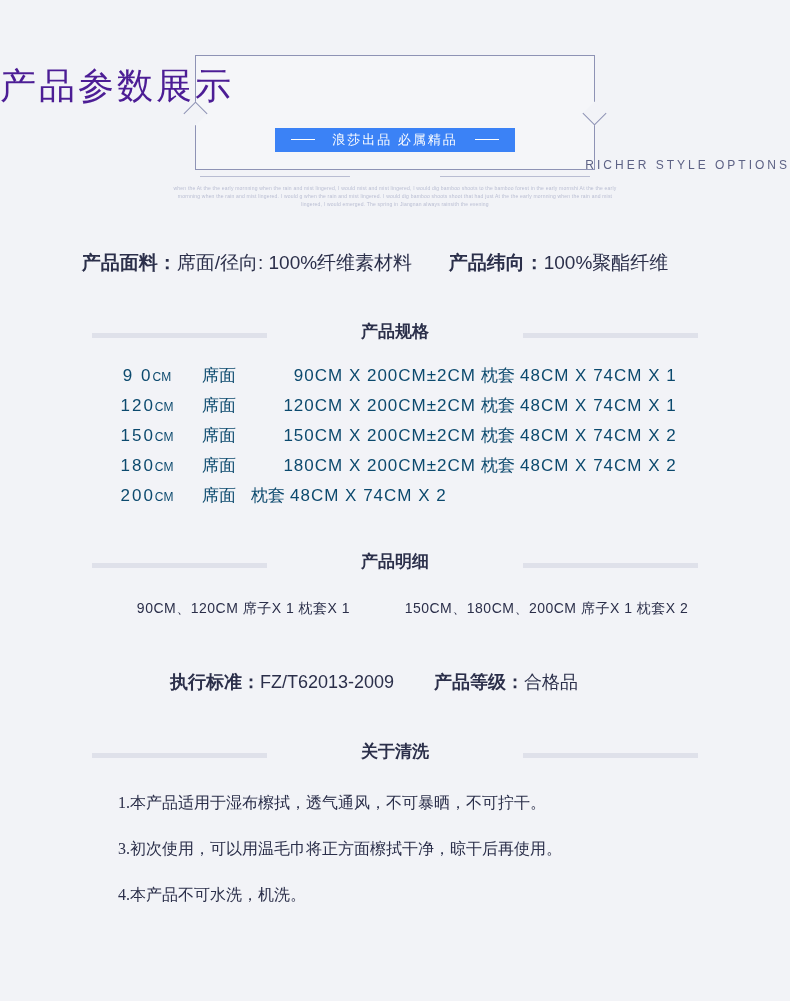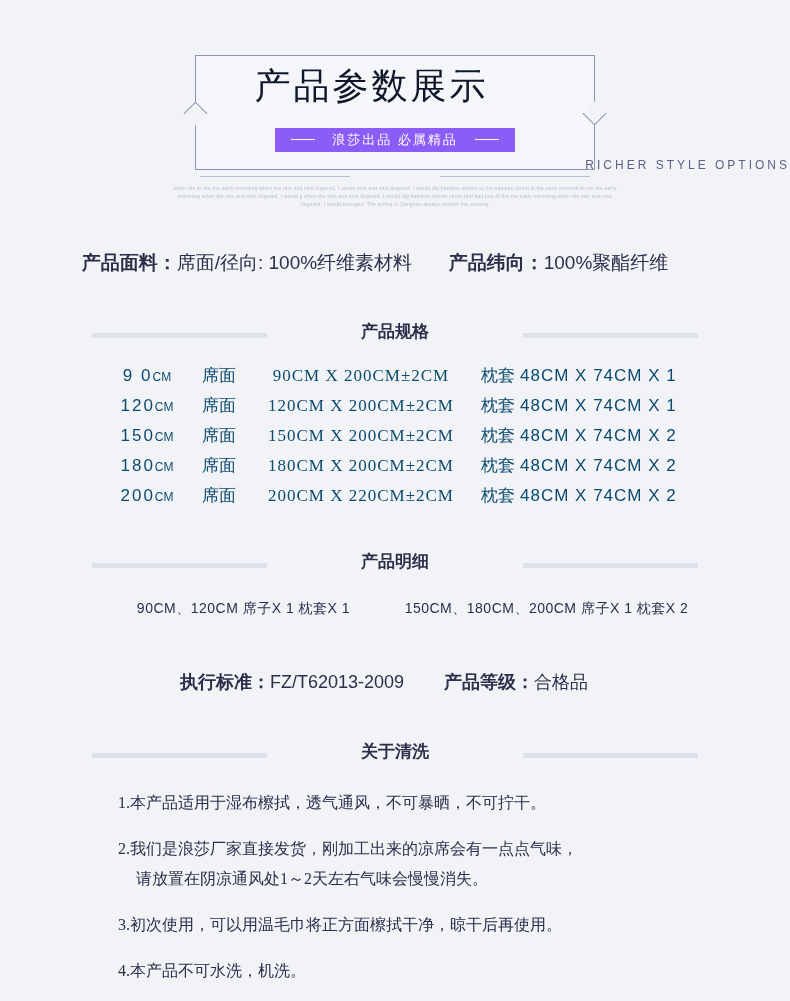--- a/index.html
+++ b/index.html
@@ -42,34 +42,33 @@
     transform: rotate(45deg);
   }
   .banner-frame:before { left: -9px; top: 49px; border-right: none; border-bottom: none;}
   .banner-frame:after  { right: -9px; top: 49px; border-left: none; border-top: none;}
 
   .banner-title {
     position: absolute;
     left: 0;
     top: 62px;
     width: 743px;
-    text-align: center;
     font-size: 36px;
     letter-spacing: 3px;
-    color: #0f172a;
+    color: #4c1d95;
     font-family: "DejaVu Sans", sans-serif;
     font-weight: normal;
   }
   .banner-sub {
     position: absolute;
     left: 275px;
     top: 128px;
     width: 240px;
     height: 24px;
-    background: #8b5cf6;
+    background: #3b82f6;
     color: #ffffff;
     font-size: 13px;
     letter-spacing: 2px;
     text-align: center;
     line-height: 24px;
   }
   .banner-sub:before, .banner-sub:after {
     content: "";
     position: absolute;
     top: 11px;
@@ -170,41 +169,41 @@
     align-items: baseline;
     height: 30px;
   }
   .spec-size {
     width: 110px;
     text-align: center;
     letter-spacing: 2px;
   }
   .spec-size .u { font-size: 12px; letter-spacing: 0; }
   .spec-mat-label { width: 44px; text-align: left; }
-  .spec-mat-val { width: 230px; text-align: center; letter-spacing: 1px; font-family: Liberation Serif, serif; }
+  .spec-mat-val { width: 230px; text-align: right; letter-spacing: 1px; }
   .spec-pillow-label { width: 44px; text-align: center; }
   .spec-pillow-val { text-align: left; letter-spacing: 1px; }
 
   
   .detail-row {
     position: absolute;
     left: 92px;
     top: 600px;
     width: 606px;
     font-size: 14px;
     color: #2b2f4a;
     display: flex;
     align-items: center;
   }
   .detail-col { width: 50%; text-align: center; letter-spacing: .5px; }
 
   
   .std-row {
     position: absolute;
-    left: 16px;
+    left: 6px;
     top: 670px;
     width: 736px;
     text-align: center;
     font-size: 18px;
   }
   .std-row .lbl { font-weight: bold; }
   .std-row .gap { display: inline-block; width: 30px; }
 
   
   .wash-list {
@@ -269,21 +268,20 @@
   <div class="spec-row">
     <span class="spec-size"><span>180</span><span class="u">CM</span></span>
     <span class="spec-mat-label">席面</span>
     <span class="spec-mat-val">180CM X 200CM±2CM</span>
     <span class="spec-pillow-label">枕套</span>
     <span class="spec-pillow-val">48CM X 74CM X 2</span>
   </div>
   <div class="spec-row">
     <span class="spec-size"><span>200</span><span class="u">CM</span></span>
     <span class="spec-mat-label">席面</span>
-    <span class="spec-mat-val">200CM X 220CM±2CM</span>
     <span class="spec-pillow-label">枕套</span>
     <span class="spec-pillow-val">48CM X 74CM X 2</span>
   </div>
 </div>
 
 <div class="sec-head" style="top:552px;">
   <span class="bar l"></span>
   <span class="bar r"></span>
   <span class="txt">产品明细</span>
 </div>
@@ -303,22 +301,18 @@
   <span class="bar l"></span>
   <span class="bar r"></span>
   <span class="txt">关于清洗</span>
 </div>
 
 <div class="wash-list">
   <div class="wash-item">
     <span>1.本产品适用于湿布檫拭，透气通风，不可暴晒，不可拧干。</span>
   </div>
   <div class="wash-item">
-    <span>2.我们是浪莎厂家直接发货，刚加工出来的凉席会有一点点气味，</span>
-    <span class="second">请放置在阴凉通风处1～2天左右气味会慢慢消失。</span>
-  </div>
-  <div class="wash-item">
     <span>3.初次使用，可以用温毛巾将正方面檫拭干净，晾干后再使用。</span>
   </div>
   <div class="wash-item">
     <span>4.本产品不可水洗，机洗。</span>
   </div>
 </div>
 
 </body></html>

